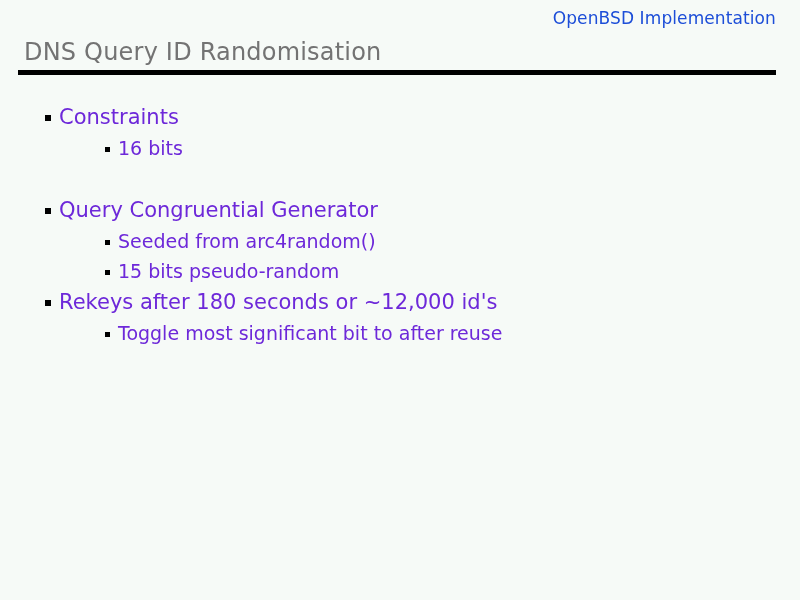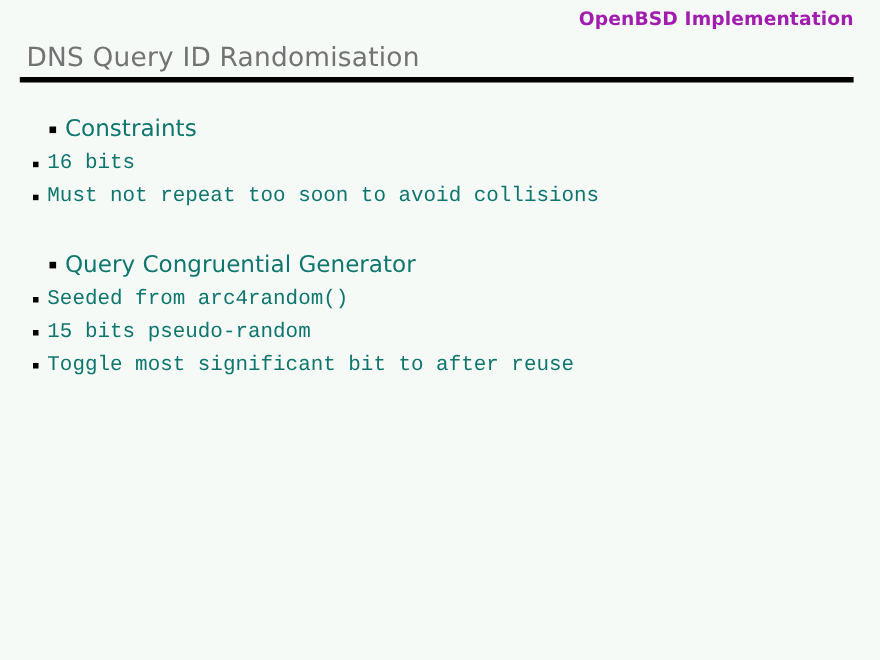--- a/index.html
+++ b/index.html
@@ -24,24 +24,24 @@
 
   
   .slide-header {
     position: absolute;
     top: 8px;
     left: 0;
     right: 24px;
     text-align: right;
     font-family: "DejaVu Sans", sans-serif;
     font-size: 17px;
-    font-weight: bold;
+    font-weight: normal;
     letter-spacing: 0.1px;
     line-height: 20px;
-    color: #a21caf;
+    color: #1d4ed8;
   }
 
   
   .slide-title {
     position: absolute;
     top: 38px;
     left: 24px;
     font-family: "DejaVu Sans", sans-serif;
     font-size: 24px;
     font-weight: normal;
@@ -82,23 +82,22 @@
     display: flex;
     align-items: flex-start;
     position: relative;
   }
 
   .bullet-row.level-1 {
     padding-left: 45px;
     height: 32px;
   }
   .bullet-row.level-2 {
-    padding-left: 30px;
+    padding-left: 105px;
     height: 30px;
-    font-family: Liberation Mono, monospace;
   }
 
   .bullet-marker {
     display: block;
     background: #000000;
     flex: 0 0 auto;
   }
   .level-1 .bullet-marker {
     width: 6px;
     height: 6px;
@@ -106,21 +105,21 @@
     margin-right: 8px;
   }
   .level-2 .bullet-marker {
     width: 5px;
     height: 5px;
     margin-top: 11px;
     margin-right: 8px;
   }
 
   .bullet-text {
-    color: #0f766e;
+    color: #6d28d9;
     white-space: nowrap;
   }
   .level-1 .bullet-text {
     font-size: 21px;
     line-height: 26px;
   }
   .level-2 .bullet-text {
     font-size: 19px;
     line-height: 24px;
   }
@@ -140,42 +139,42 @@
 
     <div class="bullet-group gap-after">
       <div class="bullet-row level-1">
         <span class="bullet-marker"></span>
         <span class="bullet-text">Constraints</span>
       </div>
       <div class="bullet-row level-2">
         <span class="bullet-marker"></span>
         <span class="bullet-text">16 bits</span>
       </div>
-      <div class="bullet-row level-2">
-        <span class="bullet-marker"></span>
-        <span class="bullet-text">Must not repeat too soon to avoid collisions</span>
-      </div>
     </div>
 
     <div class="bullet-group">
       <div class="bullet-row level-1">
         <span class="bullet-marker"></span>
         <span class="bullet-text">Query Congruential Generator</span>
       </div>
       <div class="bullet-row level-2">
         <span class="bullet-marker"></span>
         <span class="bullet-text">Seeded from arc4random()</span>
       </div>
       <div class="bullet-row level-2">
         <span class="bullet-marker"></span>
         <span class="bullet-text">15 bits pseudo-random</span>
       </div>
     </div>
 
     <div class="bullet-group">
+      <div class="bullet-row level-1">
+        <span class="bullet-marker"></span>
+        <span class="bullet-text">Rekeys after 180 seconds or ~12,000 id's</span>
+      </div>
       <div class="bullet-row level-2">
         <span class="bullet-marker"></span>
         <span class="bullet-text">Toggle most significant bit to after reuse</span>
       </div>
     </div>
 
   </div>
 </div>
 
 </body></html>

